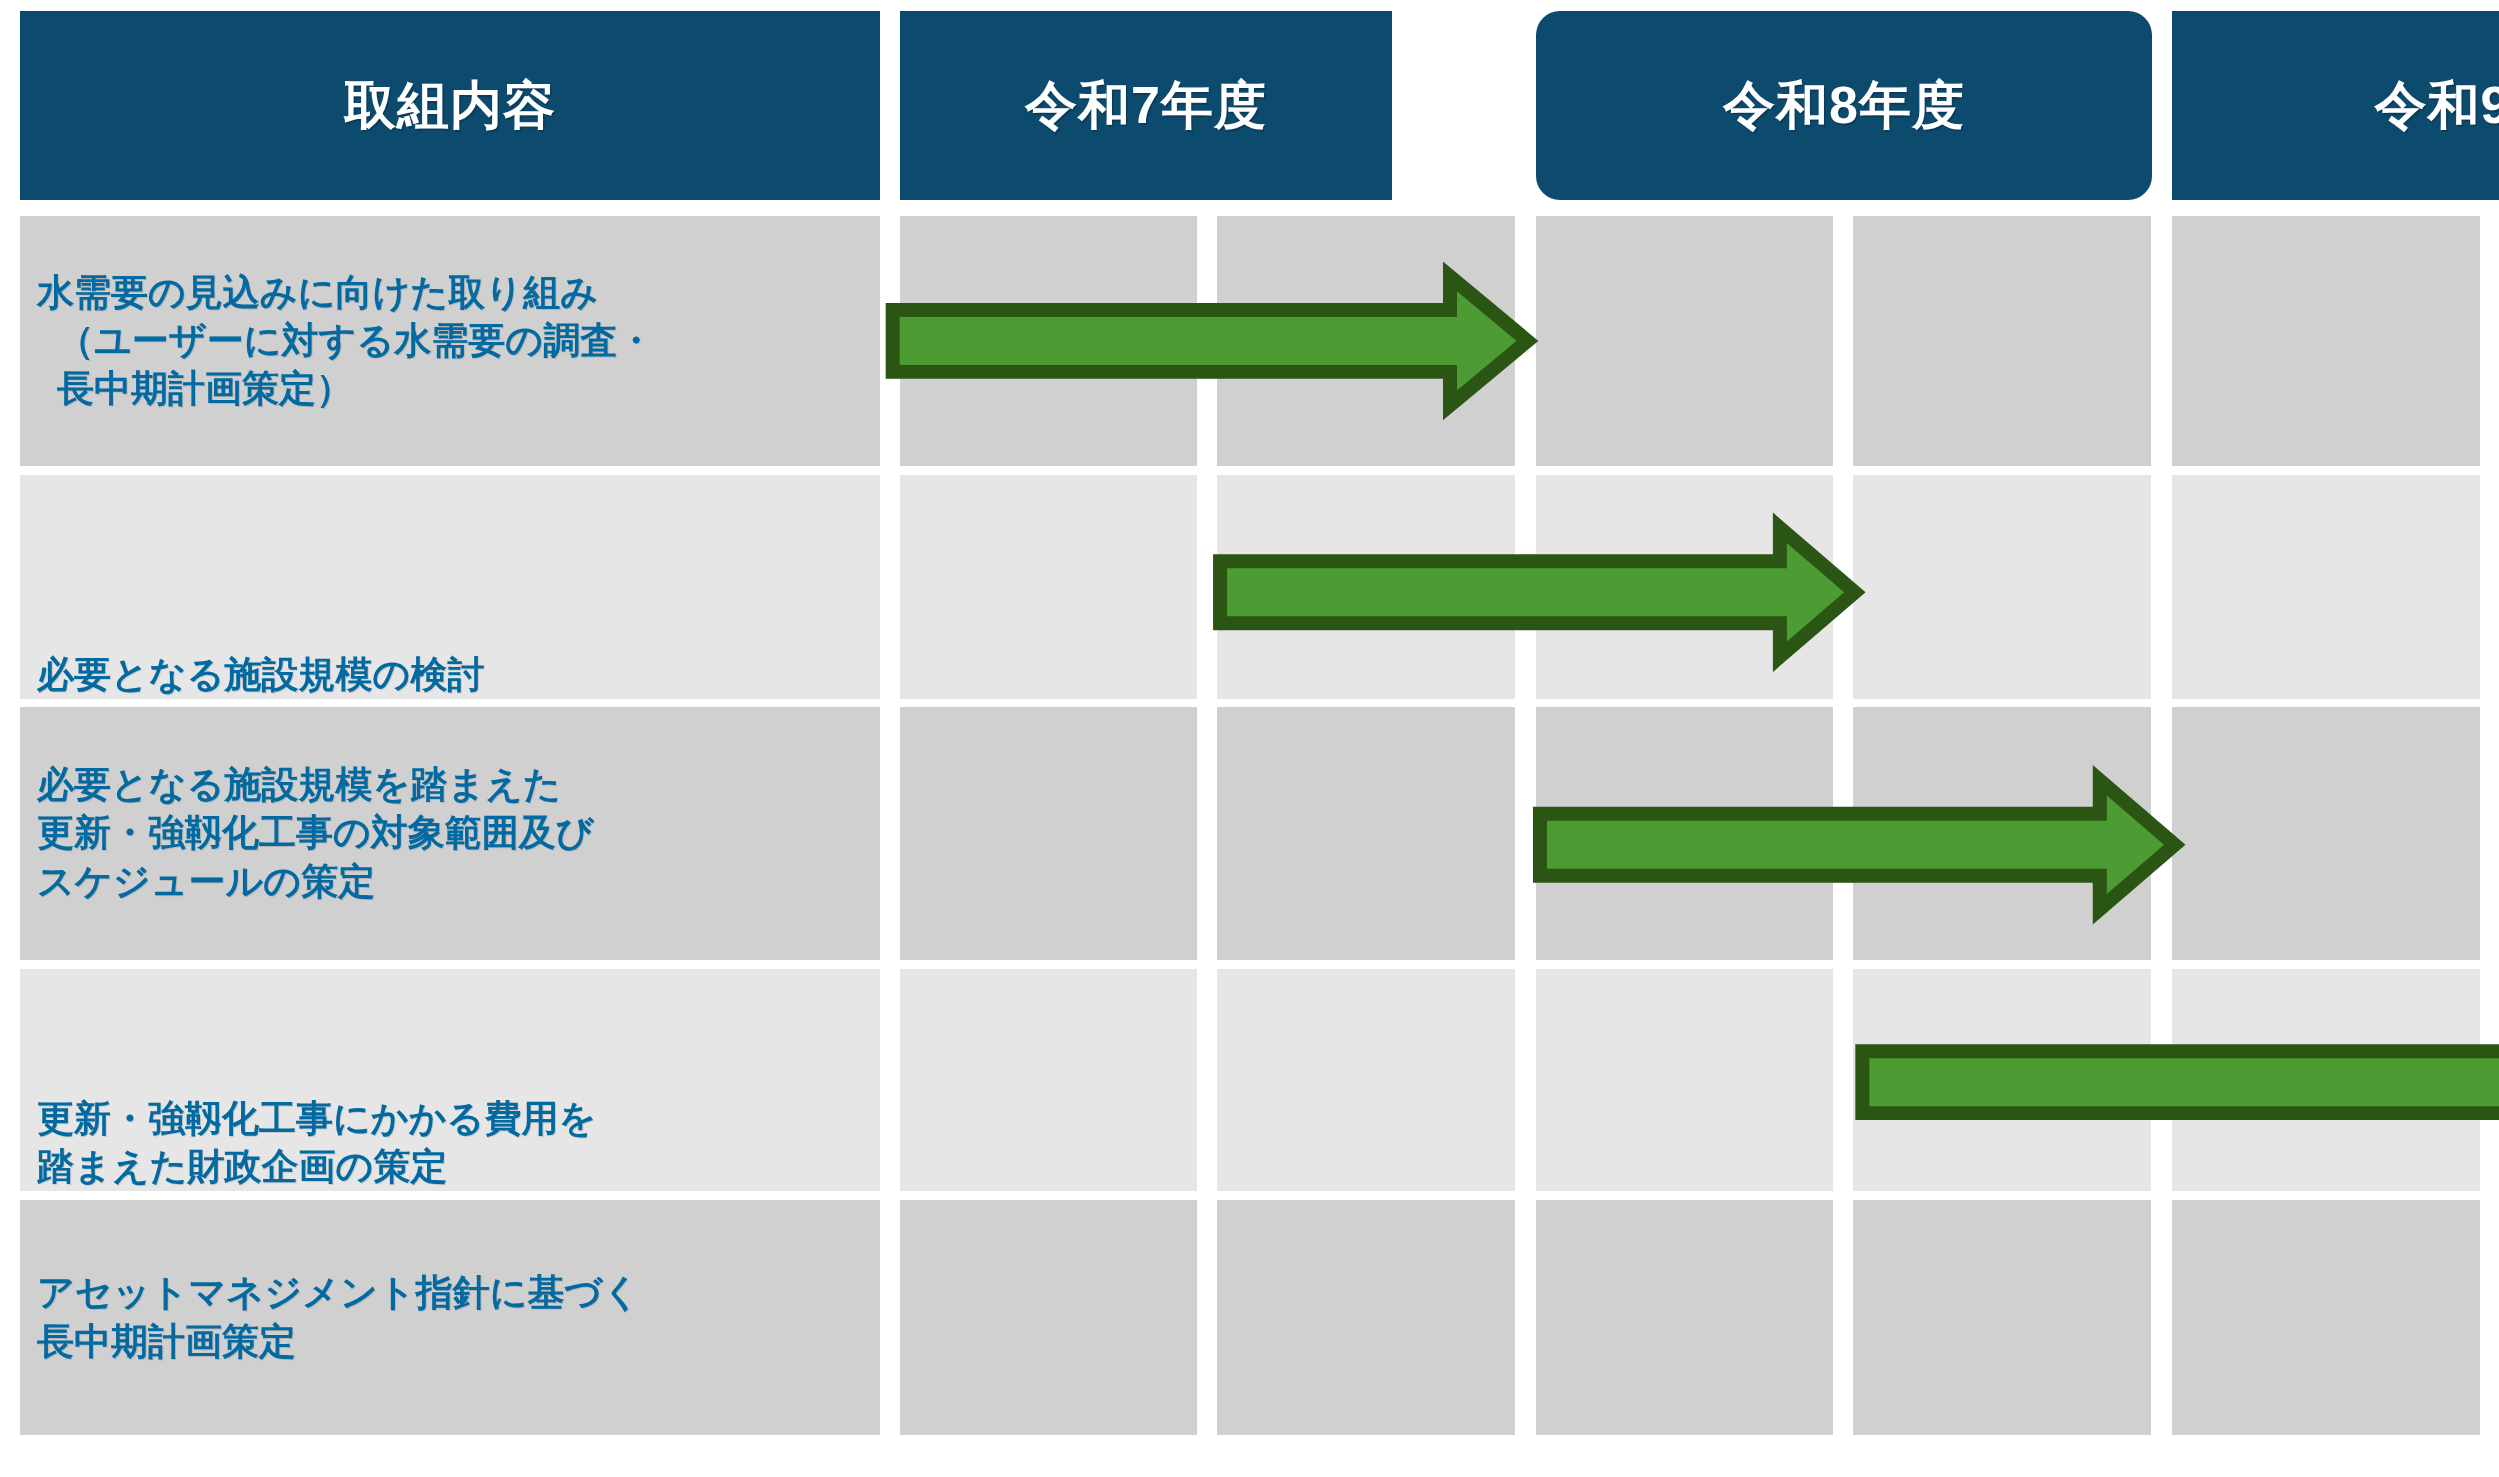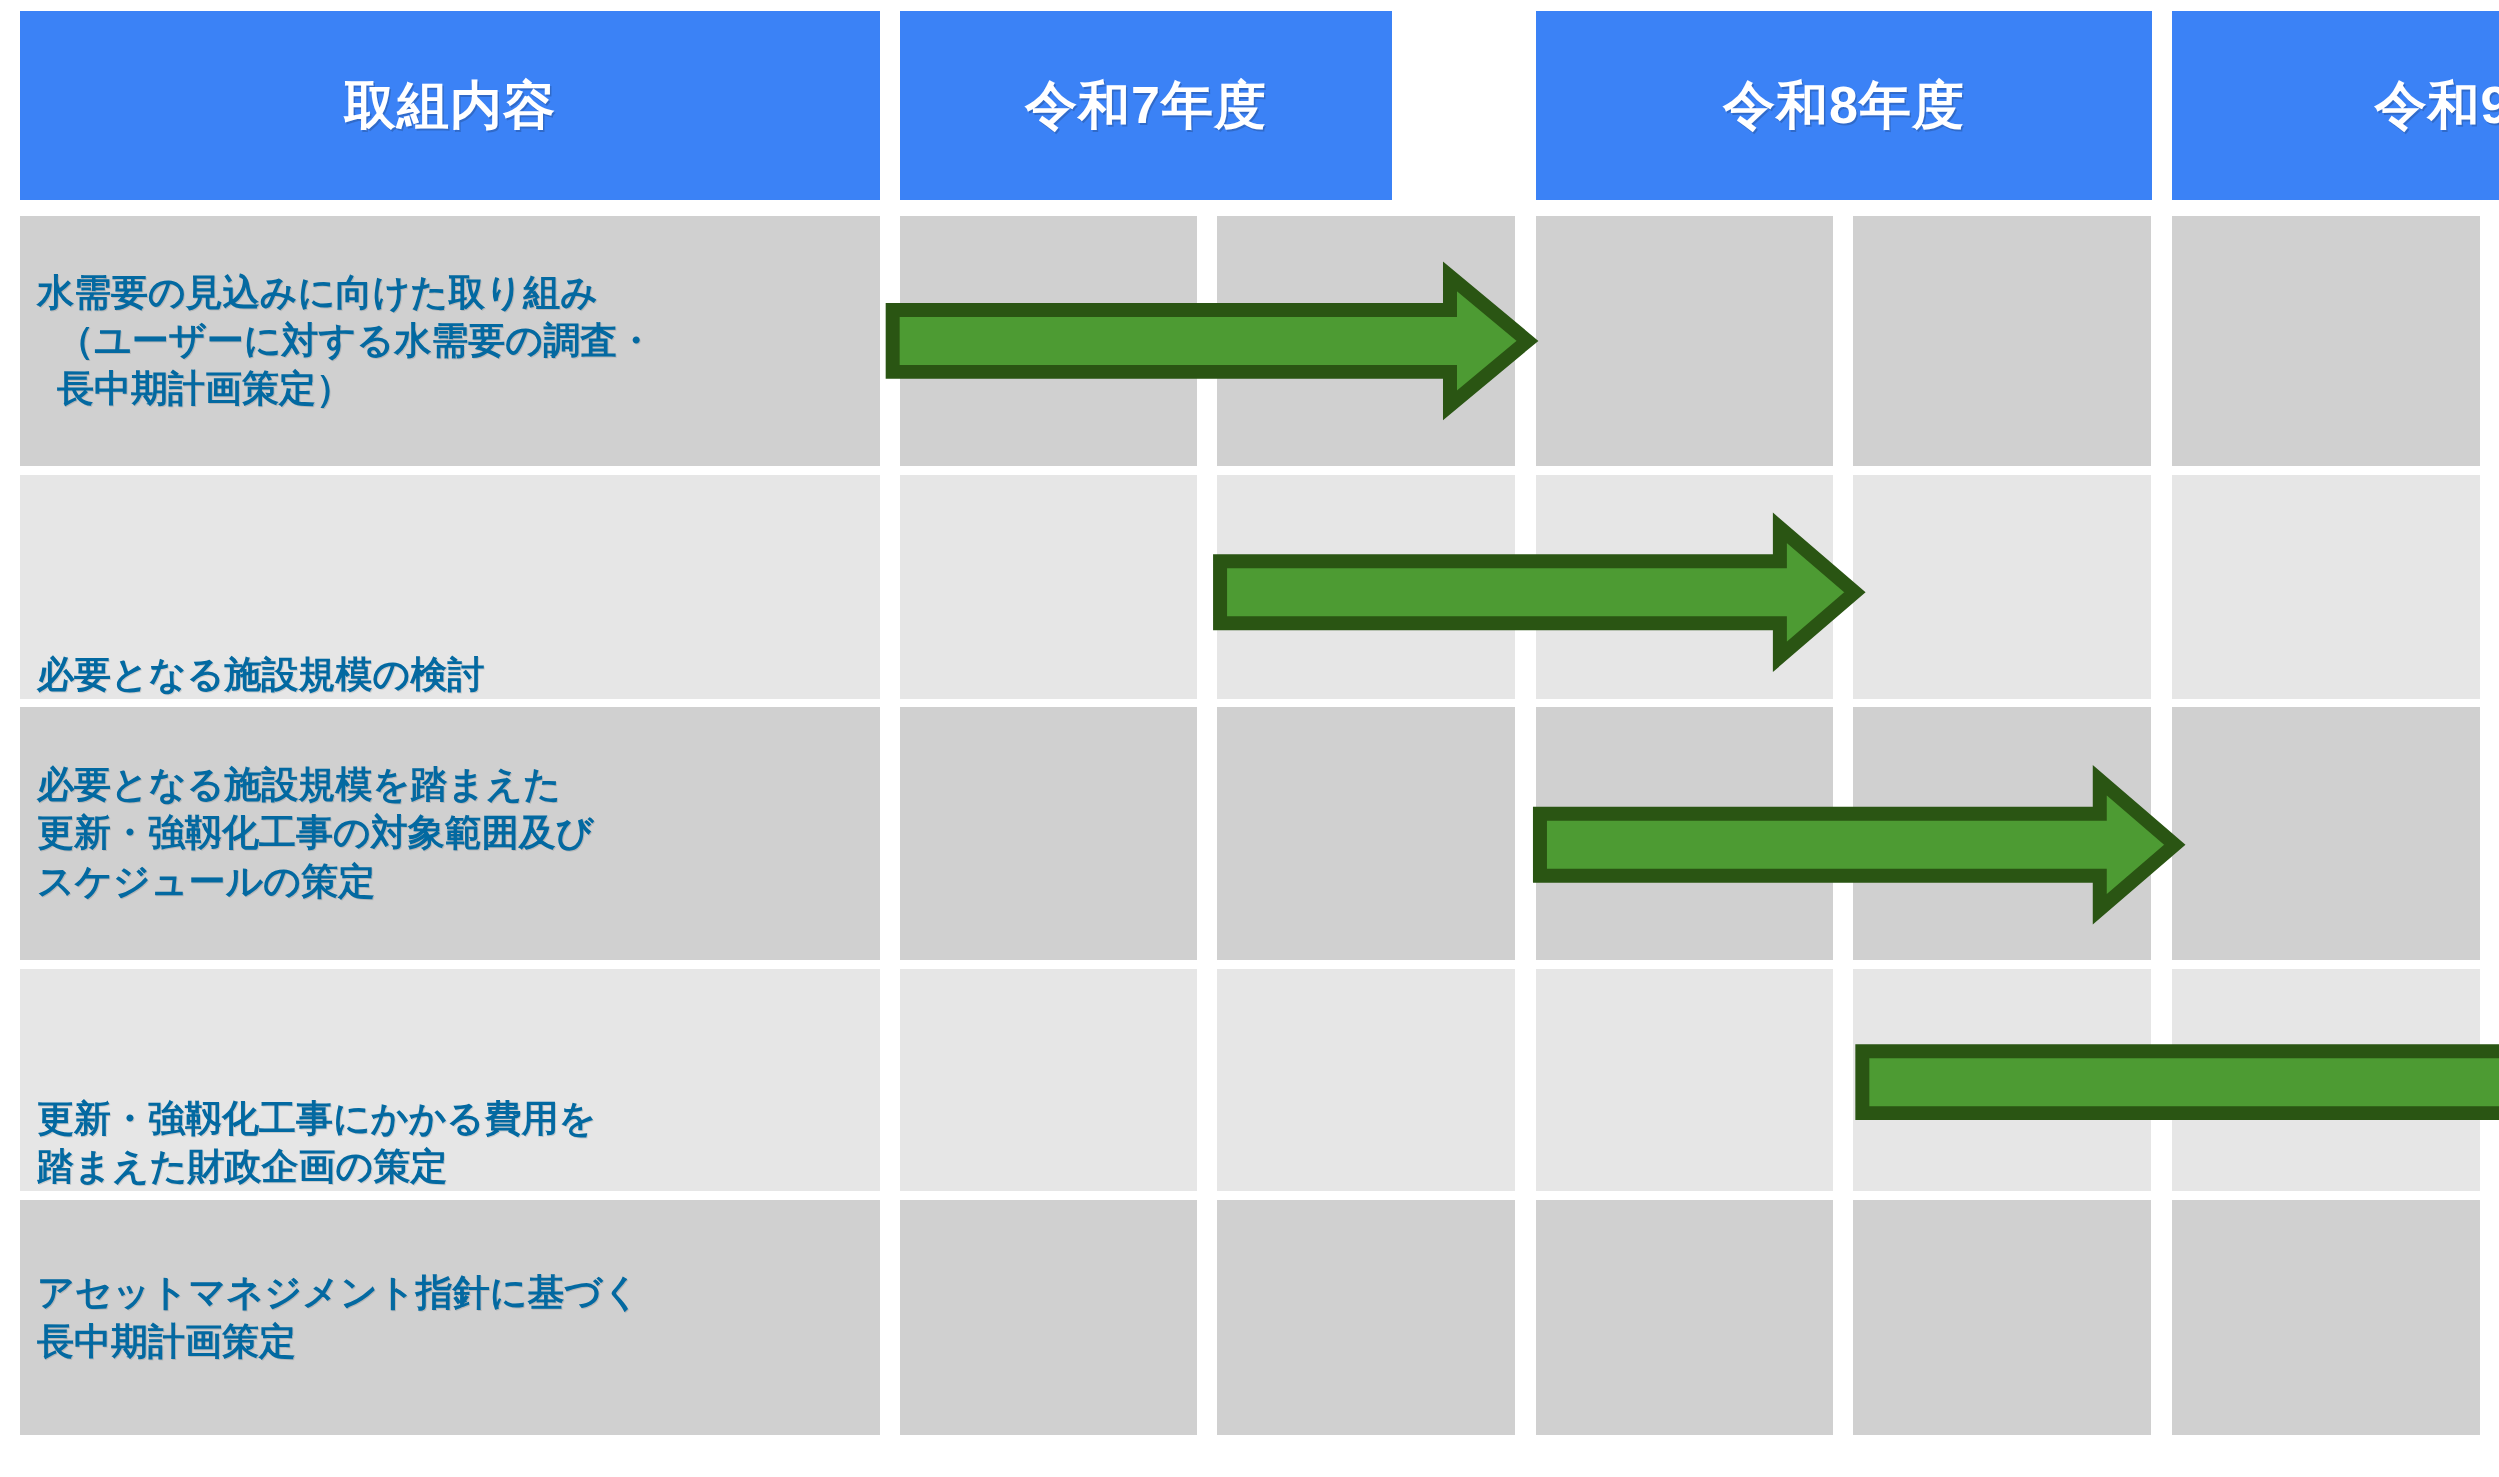--- a/index.html
+++ b/index.html
@@ -12,30 +12,30 @@
   }
 
   
   
   #chart-root{position:absolute;left:0;top:0;width:2833px;height:1477px;}
 
   
   .hdr-row{position:absolute;left:20px;top:11px;height:189px;width:2799px;}
   .hdr-cell{
     position:absolute;top:0;height:100%;
-    background:#3b82f6;
+    background:#0c4a6e;
     display:flex;align-items:center;justify-content:center;
     color:#ffffff;font-weight:700;
     font-size:52px;letter-spacing:1px;
     box-sizing:border-box;
     text-shadow:1.5px 1.5px 0 rgba(0,0,0,.18);
   }
   .hdr-task   {left:0px;    width:860px;}
   .hdr-y0     {left:880px; width:492px;}
-  .hdr-y1     {left:1516px; width:616px;}
+  .hdr-y1     {left:1516px; width:616px;border-radius:24px;}
   .hdr-y2     {left:2152px; width:647px;}
 
   
   .row{position:absolute;left:20px;width:2799px;}
   .row .bg-task{
     position:absolute;left:0;top:0;height:100%;width:860px;
     box-sizing:border-box;
     display:flex;flex-direction:column;justify-content:center;
     padding-left:17px;padding-right:10px;
   }

